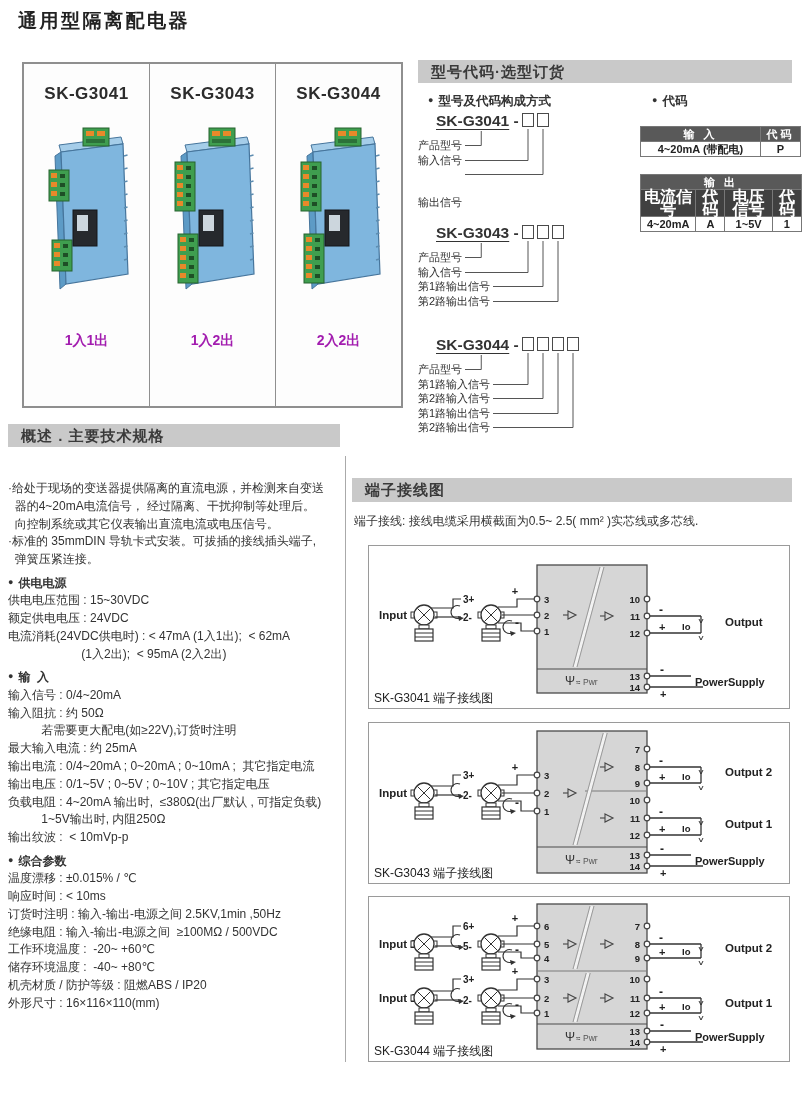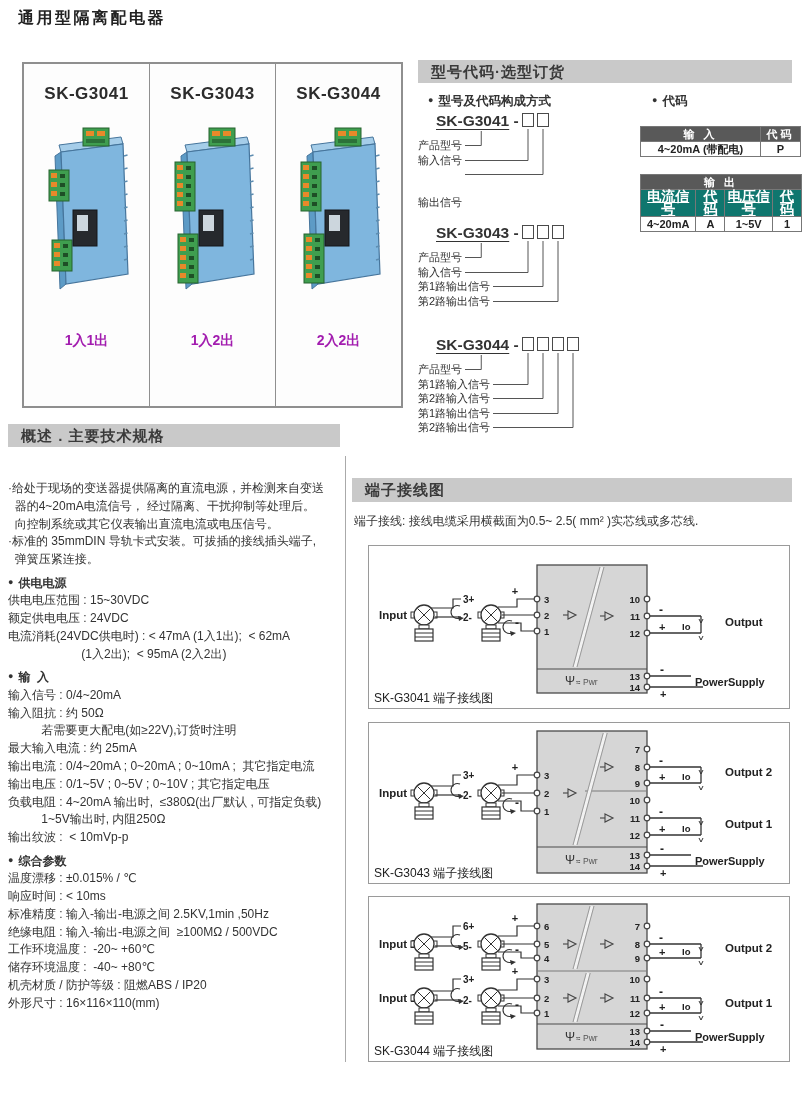--- a/index.html
+++ b/index.html
@@ -9,21 +9,21 @@
     overflow:hidden;
   }
   .abs{position:absolute;}
   
   .bar{
     background:#c9c9c9;color:#3a3a3a;font-weight:bold;font-size:15px;
     line-height:23px;padding-left:13px;letter-spacing:1px;box-sizing:border-box;
   }
   
   .page-title{
-    font-size:16px;font-weight:bold;color:#222;letter-spacing:2.5px;
+    font-size:19px;font-weight:bold;color:#222;letter-spacing:2.5px;
   }
   
   .product-box{
     border:2px solid #8f8f8f;display:flex;box-sizing:border-box;background:#fdfdfd;
   }
   .product-cell{flex:1 1 0;position:relative;}
   .product-cell + .product-cell{border-left:1.5px solid #8f8f8f;}
   .product-name{
     position:absolute;top:20px;left:0;right:0;text-align:center;
     font-size:17px;font-weight:bold;color:#2c2c2c;letter-spacing:0.5px;
@@ -50,21 +50,21 @@
     line-height:13px;
   }
   .mlines{position:absolute;left:0;top:0;pointer-events:none;}
   
   .ctable{position:absolute;border-collapse:collapse;font-size:11px;font-weight:bold;}
   .ctable td{
     border:1px solid #777;text-align:center;height:14px;padding:0 2px;color:#222;
     background:#fff;line-height:13px;
   }
   .ctable td.hd{background:#595959;color:#fff;letter-spacing:3px;}
-  .ctable td.hd2{background:#0f766e;color:#fff;font-size:14px;letter-spacing:0;text-decoration:underline;}
+  .ctable td.hd2{background:#404040;color:#fff;font-size:16px;letter-spacing:0;}
   
   .spec{position:absolute;left:8px;top:480px;width:336px;font-size:12px;line-height:17.8px;color:#333;}
   .spec-line{white-space:pre;}
   .spec-title{white-space:pre;font-weight:bold;margin-top:5px;}
   .spec-title .dot{font-size:9px;vertical-align:1.5px;margin-right:5px;}
   
   .wiring-note{font-size:12px;color:#333;}
   .dbox{position:absolute;left:368px;width:422px;border:1.5px solid #9a9a9a;box-sizing:border-box;background:#fff;}
   .dcaption{position:absolute;left:5px;bottom:1px;font-size:12px;color:#222;}
   .vdiv{background:#aaaaaa;width:1px;}
@@ -308,21 +308,21 @@
     <div class="spec-line">          若需要更大配电(如≥22V),订货时注明</div>
     <div class="spec-line">最大输入电流 : 约 25mA</div>
     <div class="spec-line">输出电流 : 0/4~20mA ; 0~20mA ; 0~10mA ;  其它指定电流</div>
     <div class="spec-line">输出电压 : 0/1~5V ; 0~5V ; 0~10V ; 其它指定电压</div>
     <div class="spec-line">负载电阻 : 4~20mA 输出时,  ≤380Ω(出厂默认 , 可指定负载)</div>
     <div class="spec-line">          1~5V输出时, 内阻250Ω</div>
     <div class="spec-line">输出纹波 :  &lt; 10mVp-p</div>
     <div class="spec-title"><span class="dot">●</span>综合参数</div>
     <div class="spec-line">温度漂移 : ±0.015% / ℃</div>
     <div class="spec-line">响应时间 : &lt; 10ms</div>
-    <div class="spec-line">标准精度 : 输入-输出-电源之间 2.5KV,1min ,50Hz</div>
+    <div class="spec-line">订货时注明 : 输入-输出-电源之间 2.5KV,1min ,50Hz</div>
     <div class="spec-line">绝缘电阻 : 输入-输出-电源之间  ≥100MΩ / 500VDC</div>
     <div class="spec-line">工作环境温度 :  -20~ +60℃</div>
     <div class="spec-line">储存环境温度 :  -40~ +80℃</div>
     <div class="spec-line">机壳材质 / 防护等级 : 阻燃ABS / IP20</div>
     <div class="spec-line">外形尺寸 : 16×116×110(mm)</div>
   </div>
 
 <div class="abs vdiv" style="left:345px;top:456px;height:606px;"></div>
 
 <div class="abs bar" style="left:352px;top:478px;width:440px;height:24px;line-height:24px;">端子接线图</div>

